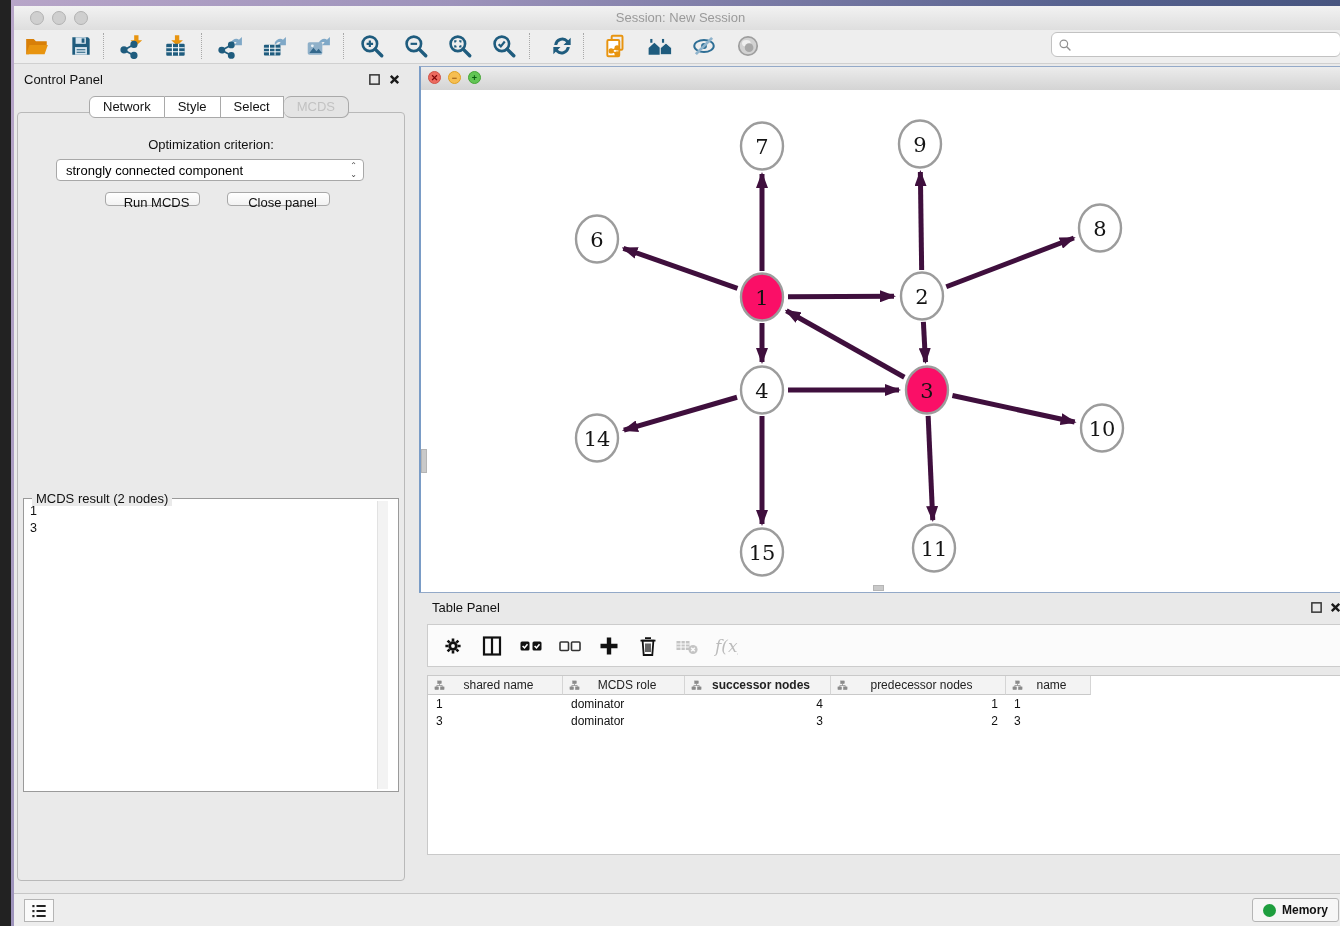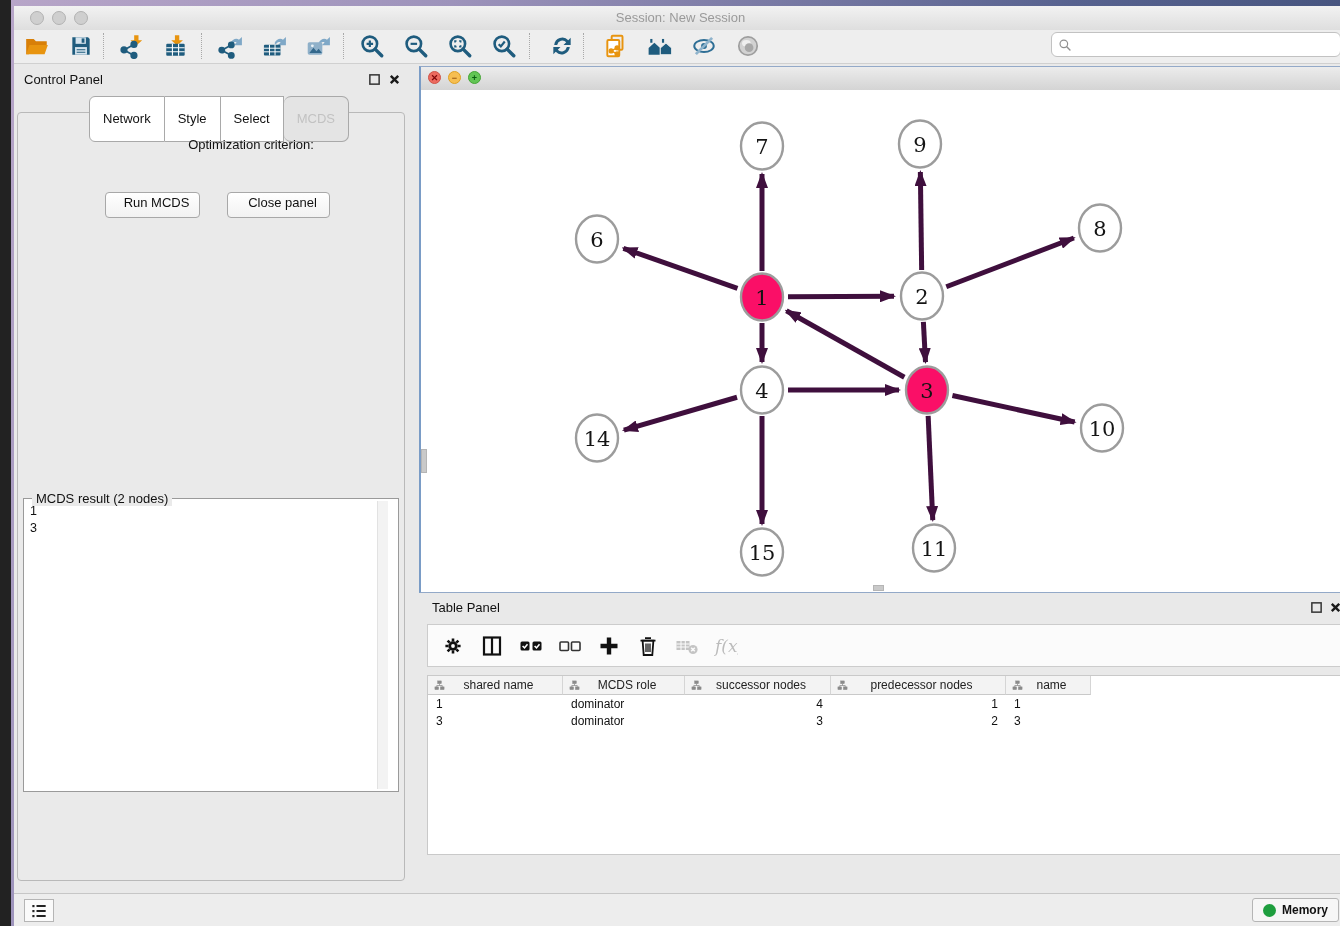--- a/index.html
+++ b/index.html
@@ -19,30 +19,30 @@
   .tbtn{width:34px;height:28px;display:flex;align-items:center;justify-content:center;cursor:default;}
   .tsep{position:absolute;top:3px;height:26px;border-left:1px dotted #a8a8a8;width:0;}
   .searchbox{position:absolute;left:1040px;top:32px;width:290px;height:25px;background:#fff;
     border:1px solid #c2c2c2;border-radius:6px;box-sizing:border-box;display:flex;align-items:center;padding-left:6px;}
   .searchbox input{border:none;outline:none;flex:1;font-size:13px;background:transparent;margin-left:4px;height:18px;}
   
   .cp-title{left:13px;top:72px;font-size:13px;color:#111;}
   .panel-hicon{position:absolute;width:14px;height:14px;cursor:default;}
   .cp-body{left:6px;top:112px;width:388px;height:769px;background:#eaeaea;border:1px solid #b9b9b9;border-radius:4px;box-sizing:border-box;}
   .tabrow{display:flex;position:absolute;}
-  .tab{height:20px;line-height:20px;padding:12px 13px;font-size:13px;background:#fff;color:#111;
+  .tab{height:20px;line-height:20px;padding:0 13px;font-size:13px;background:#fff;color:#111;
     border:1px solid #a9a9a9;border-left:none;text-align:center;cursor:default;}
   .tab:first-child{border-left:1px solid #a9a9a9;border-top-left-radius:6px;border-bottom-left-radius:6px;}
   .tab:last-child{border-top-right-radius:6px;border-bottom-right-radius:6px;border-radius:7px;}
   .tab.active{background:#e4e4e4;color:#c2c2c2;}
-  .opt-label{left:6px;top:137px;width:388px;text-align:center;font-size:13px;color:#111;padding-left:40px;}
+  .opt-label{left:6px;top:137px;width:388px;text-align:center;font-size:13px;color:#111;}
   .dropdown{left:45px;top:159px;width:308px;height:22px;background:#fff;border:1px solid #a8a8a8;border-radius:4px;
     box-sizing:border-box;font-size:13px;display:flex;align-items:center;padding-left:9px;cursor:default;}
   .dd-stepper{position:absolute;right:6px;top:1px;font-size:8px;color:#444;line-height:9px;text-align:center;}
-  .btn{position:absolute;height:26px;background:linear-gradient(#ffffff,#f2f2f2);border:1px solid #a8a8a8;border-radius:4px;
+  .btn{position:absolute;height:14px;background:linear-gradient(#ffffff,#f2f2f2);border:1px solid #a8a8a8;border-radius:4px;
     box-sizing:border-box;font-size:13px;color:#111;text-align:center;line-height:20px;cursor:default;padding-left:8px;}
   .groupbox{left:12px;top:498px;width:376px;height:294px;background:#fff;border:1px solid #9a9a9a;box-sizing:border-box;}
   .grouplabel{position:absolute;left:8px;top:-8px;background:#eaeaea;padding:0 4px;font-size:13px;color:#111;}
   .resultlines{position:absolute;left:6px;top:4px;font-size:12.5px;color:#111;line-height:16.5px;white-space:pre-line;}
   .vscroll{position:absolute;right:10px;top:2px;bottom:2px;width:10px;background:#f3f3f3;border-left:1px solid #e2e2e2;}
   
   .net-frame{left:408px;top:66px;width:928px;height:527px;background:#fff;
     border:1px solid #93a9c8;border-left:2px solid #7a9cc6;box-sizing:border-box;}
   .net-titlebar{position:absolute;left:0;top:0;right:0;height:23px;
     background:linear-gradient(#ececec,#d4d4d4);border-bottom:1px solid #b0b0b0;}
@@ -274,20 +274,24 @@
       </svg>
   </span>
   <div class="abs cp-body"></div>
   <div class="tabrow abs" style="left:78px;top:96px" id="cp-tabs">
       <div class="tab">Network</div>
       <div class="tab">Style</div>
       <div class="tab">Select</div>
       <div class="tab active">MCDS</div>
     </div>
   <div class="abs opt-label">Optimization criterion:</div>
+  <div class="abs dropdown">
+    <span>strongly connected component</span>
+    <span class="dd-stepper">⌃<br>⌄</span>
+  </div>
   <div class="btn" style="left:94px;top:192px;width:95px">Run MCDS</div>
   <div class="btn" style="left:216px;top:192px;width:103px">Close panel</div>
   <div class="abs groupbox">
     <span class="grouplabel">MCDS result (2 nodes)</span>
     <div class="resultlines" id="result-lines">1
 3</div>
     <div class="vscroll"></div>
   </div>
 
   <div class="abs net-frame">
@@ -465,21 +469,21 @@
             <g fill="#8a8a8a" stroke="#8a8a8a">
               <rect x="8" y="2" width="8" height="6"></rect>
               <rect x="2" y="15" width="8" height="6"></rect>
               <rect x="14" y="15" width="8" height="6"></rect>
               <path d="M12 8v4M6 15v-3h12v3" fill="none" stroke-width="1.6"></path>
             </g>
           </svg>
         </span>
         <span class="lbl">MCDS role</span>
       </div>
-      <div class="thead" style="left: 257px; width: 146px;">
+      <div class="thead" style="left: 257px; width: 146px; font-weight: bold;">
         <span style="margin-left:6px">
           <svg class="ic" width="11" height="11" viewBox="0 0 24 24">
             <g fill="#8a8a8a" stroke="#8a8a8a">
               <rect x="8" y="2" width="8" height="6"></rect>
               <rect x="2" y="15" width="8" height="6"></rect>
               <rect x="14" y="15" width="8" height="6"></rect>
               <path d="M12 8v4M6 15v-3h12v3" fill="none" stroke-width="1.6"></path>
             </g>
           </svg>
         </span>

